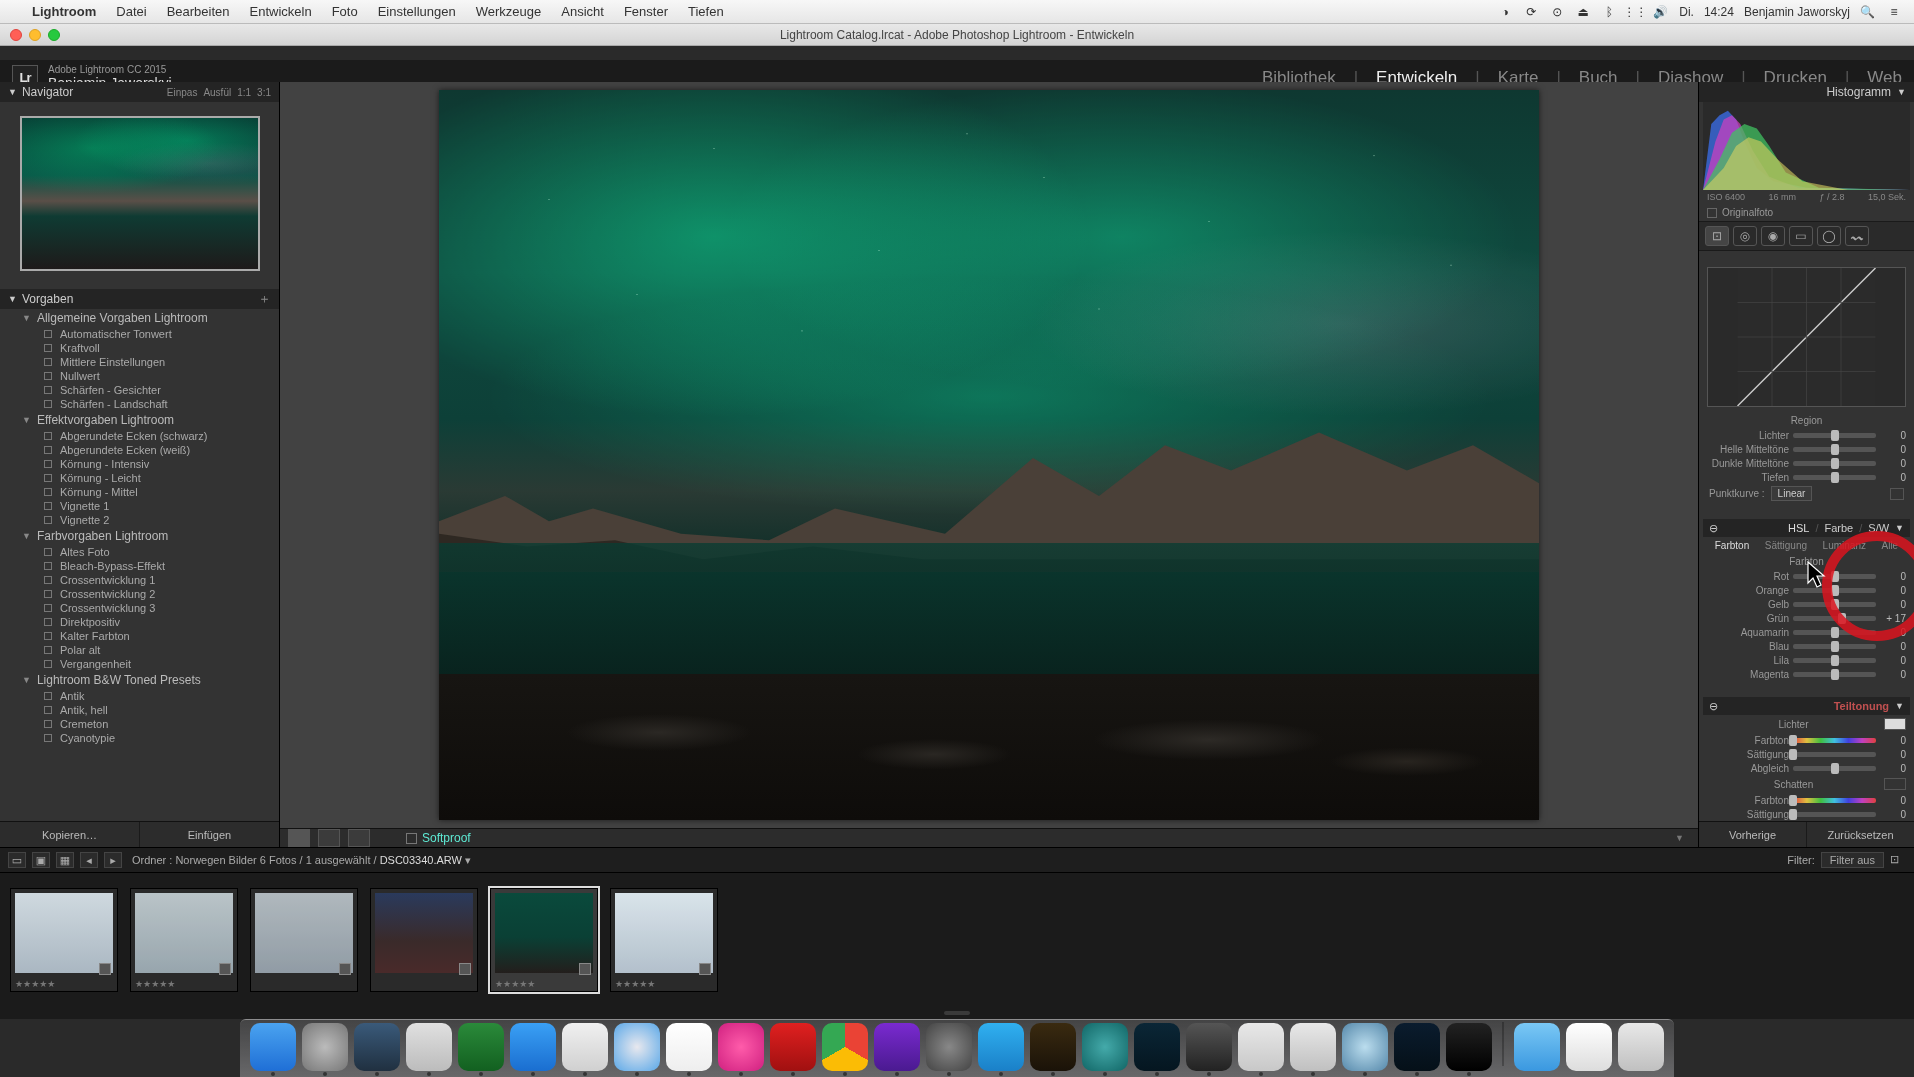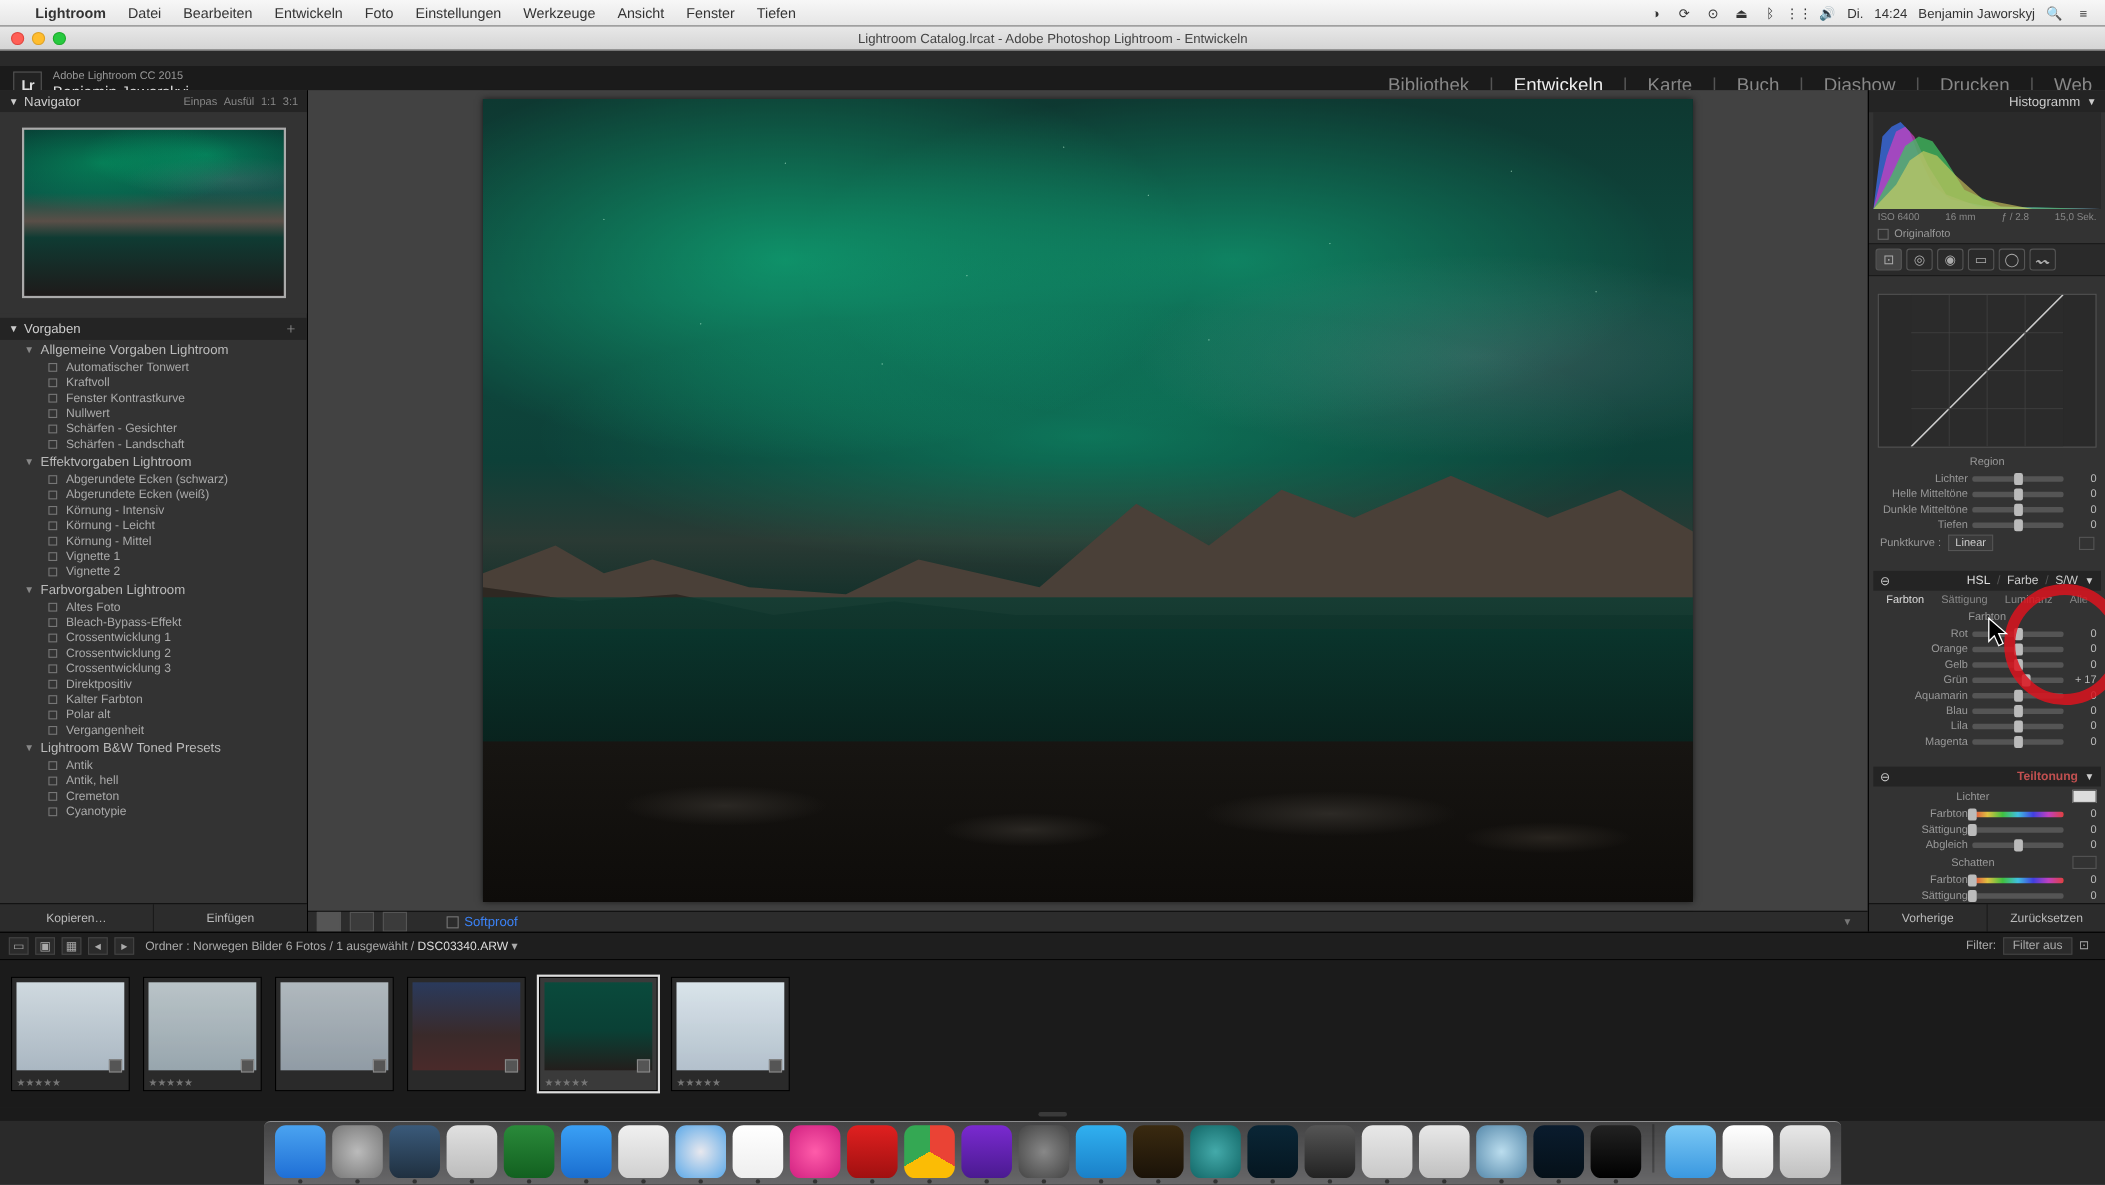--- a/index.html
+++ b/index.html
@@ -93,21 +93,21 @@
 #canvas .rocks::before { content:""; position:absolute; inset:0; background:
   radial-gradient(ellipse 12% 18% at 20% 40%, #2b2824, transparent 70%),
   radial-gradient(ellipse 10% 15% at 45% 55%, #2a2723, transparent 70%),
   radial-gradient(ellipse 15% 20% at 70% 45%, #2d2a26, transparent 70%),
   radial-gradient(ellipse 10% 14% at 88% 60%, #28241f, transparent 70%);
 }
 
 #center-toolbar { height:26px; background:#2c2c2c; border-top:1px solid #111; display:flex; align-items:center; padding:0 8px; gap:8px; }
 #center-toolbar .tb-btn { width:22px; height:18px; background:#3b3b3b; border:1px solid #555; }
 #center-toolbar .tb-btn.active { background:#555; }
-#center-toolbar .softproof { display:flex; align-items:center; gap:5px; color:#3b82f6; font-size:12px; margin-left:6px;padding-left:22px;}
+#center-toolbar .softproof { display:flex; align-items:center; gap:5px; color:#5eead4; font-size:12px; margin-left:6px;padding-left:22px;}
 #center-toolbar .softproof .cb { width:11px; height:11px; border:1px solid #777; }
 #center-toolbar .tri-down { margin-left:auto; color:#777; font-size:9px; margin-right:6px; }
 
 
 #rightpanel { width:216px; background:#333; border-left:1px solid #000; color:#bbb; display:flex; flex-direction:column; font-size:11px; overflow:hidden; }
 #rp-histo-hdr { height:20px; background:#242424; display:flex; align-items:center; padding:0 8px; justify-content:flex-end; color:#ccc; font-size:12px;}
 #rp-histo-hdr .tri { margin-left:6px; font-size:9px;}
 #rp-histo { height:88px; background:#2a2a2a; position:relative; margin:0 4px; }
 #rp-histo svg { position:absolute; inset:0; width:100%; height:100%; }
 #rp-histo-info { display:flex; justify-content:space-between; padding:2px 8px; font-size:9px; color:#888; }
@@ -289,21 +289,21 @@
           <div class="item">
             <span class="sq"></span>
             <span>Automatischer Tonwert</span>
           </div>
           <div class="item">
             <span class="sq"></span>
             <span>Kraftvoll</span>
           </div>
           <div class="item">
             <span class="sq"></span>
-            <span>Fenster Kontrastkurve</span>
+            <span>Mittlere Einstellungen</span>
           </div>
           <div class="item">
             <span class="sq"></span>
             <span>Nullwert</span>
           </div>
           <div class="item">
             <span class="sq"></span>
             <span>Schärfen - Gesichter</span>
           </div>
           <div class="item">

